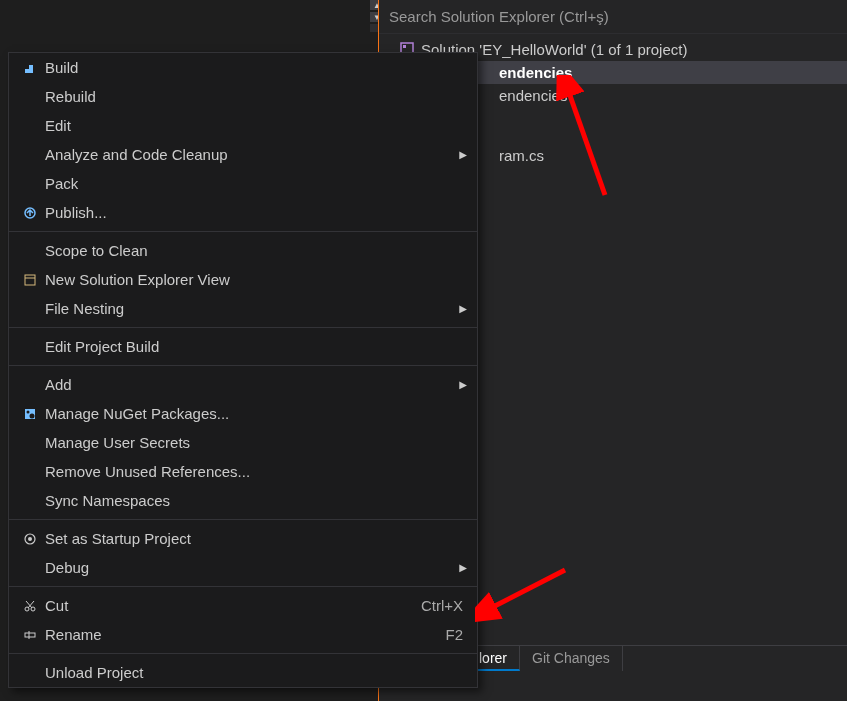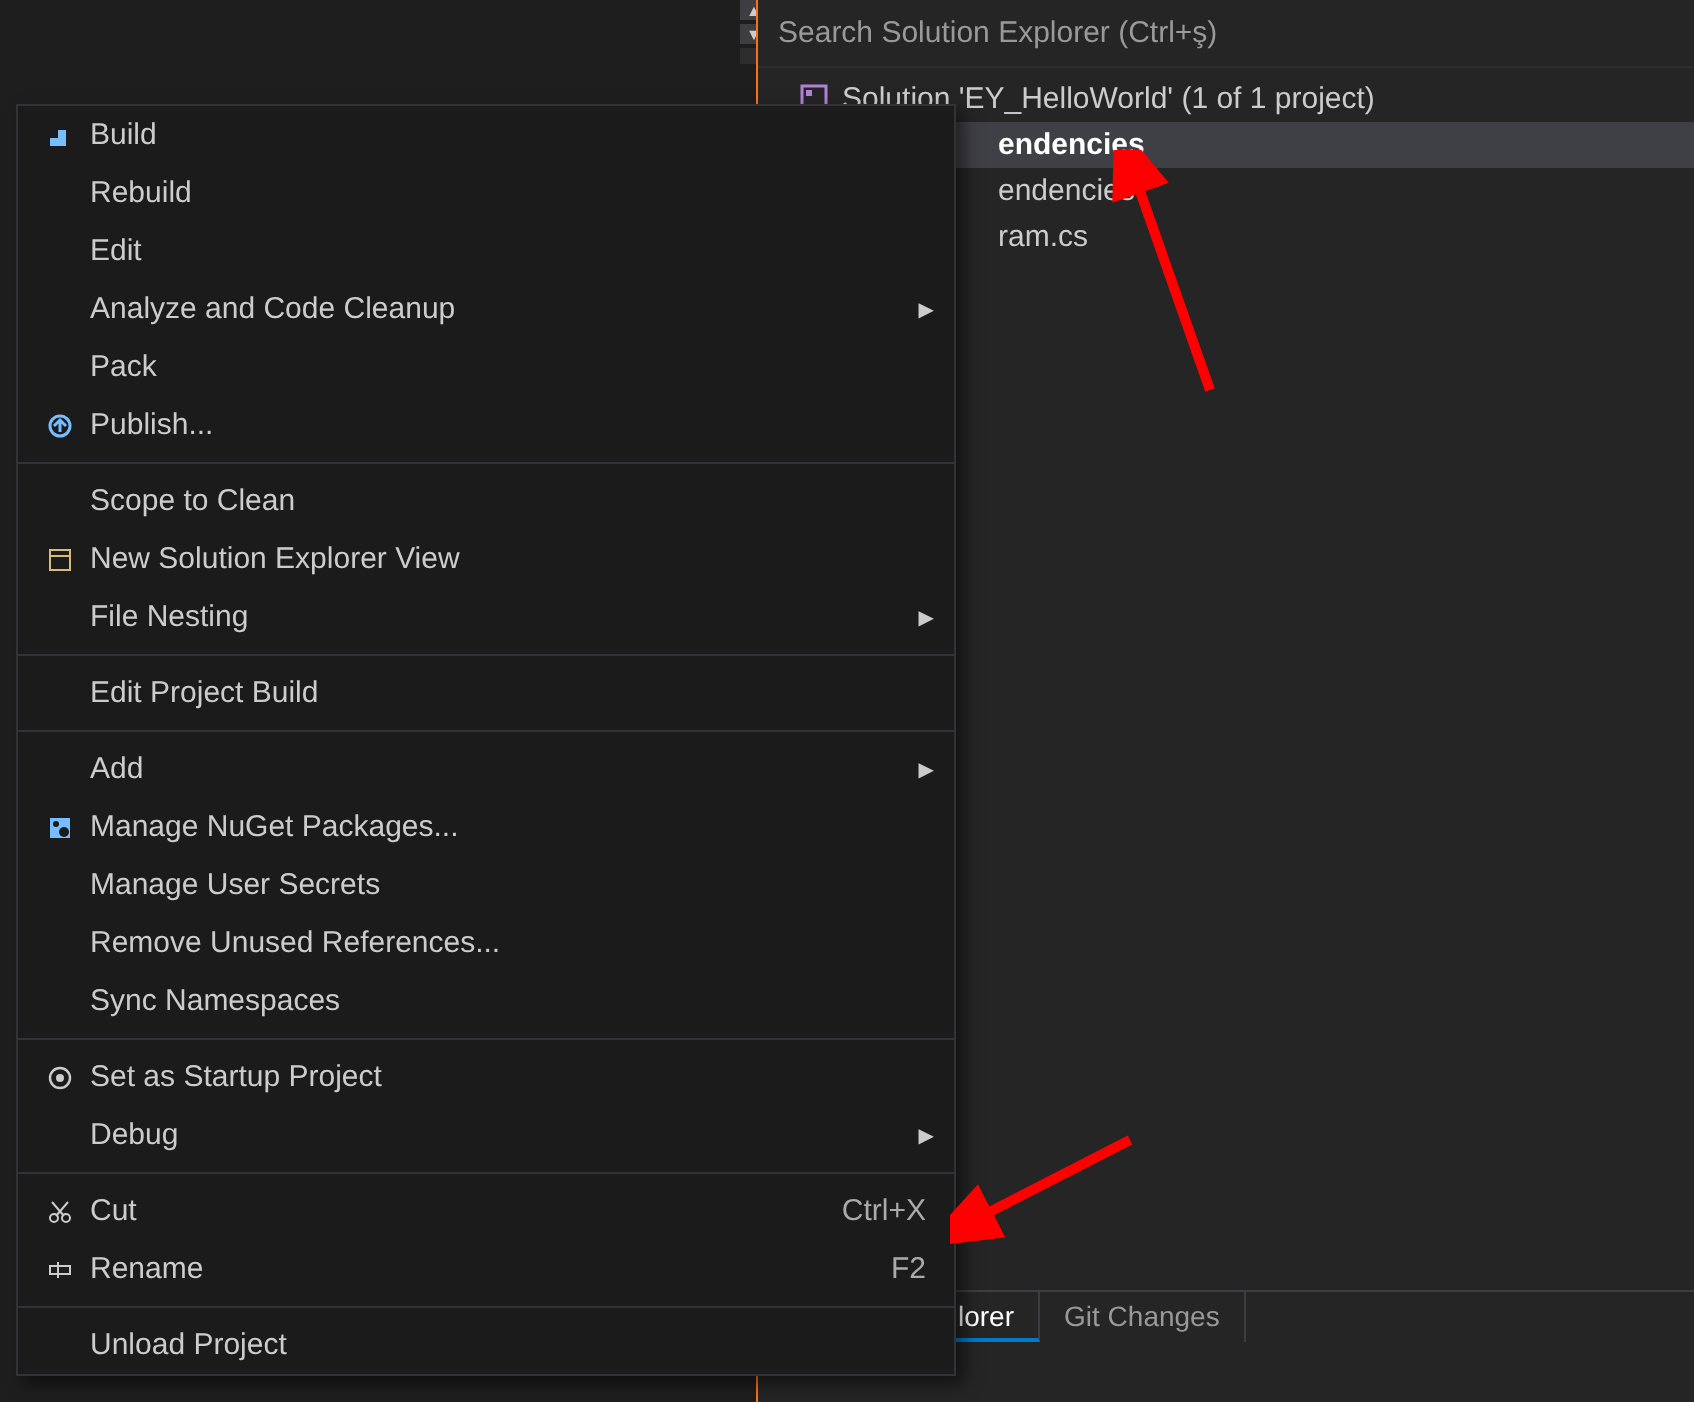--- a/index.html
+++ b/index.html
@@ -188,21 +188,21 @@
       </span>
       <span>Solution 'EY_HelloWorld' (1 of 1 project)</span>
     </div>
     <div class="tree-item level2 selected">
       <span class="tree-text-partial" style="padding-left:80px;">endencies</span>
     </div>
     <div class="tree-item level3">
       <span class="tree-text-partial" style="padding-left:60px;">endencies</span>
     </div>
     <div class="tree-item level3">
-      <span class="tree-text-partial" style="padding-left:60px;">ram.cs</span>
+      <span class="tree-text-partial" style="padding-left:60px;margin-top:37px;">ram.cs</span>
     </div>
   </div>
 
   <div class="bottom-tabs">
     <div class="bottom-tab active" style="padding-left:100px;">
       <span>lorer</span>
     </div>
     <div class="bottom-tab">
       <span>Git Changes</span>
     </div>

